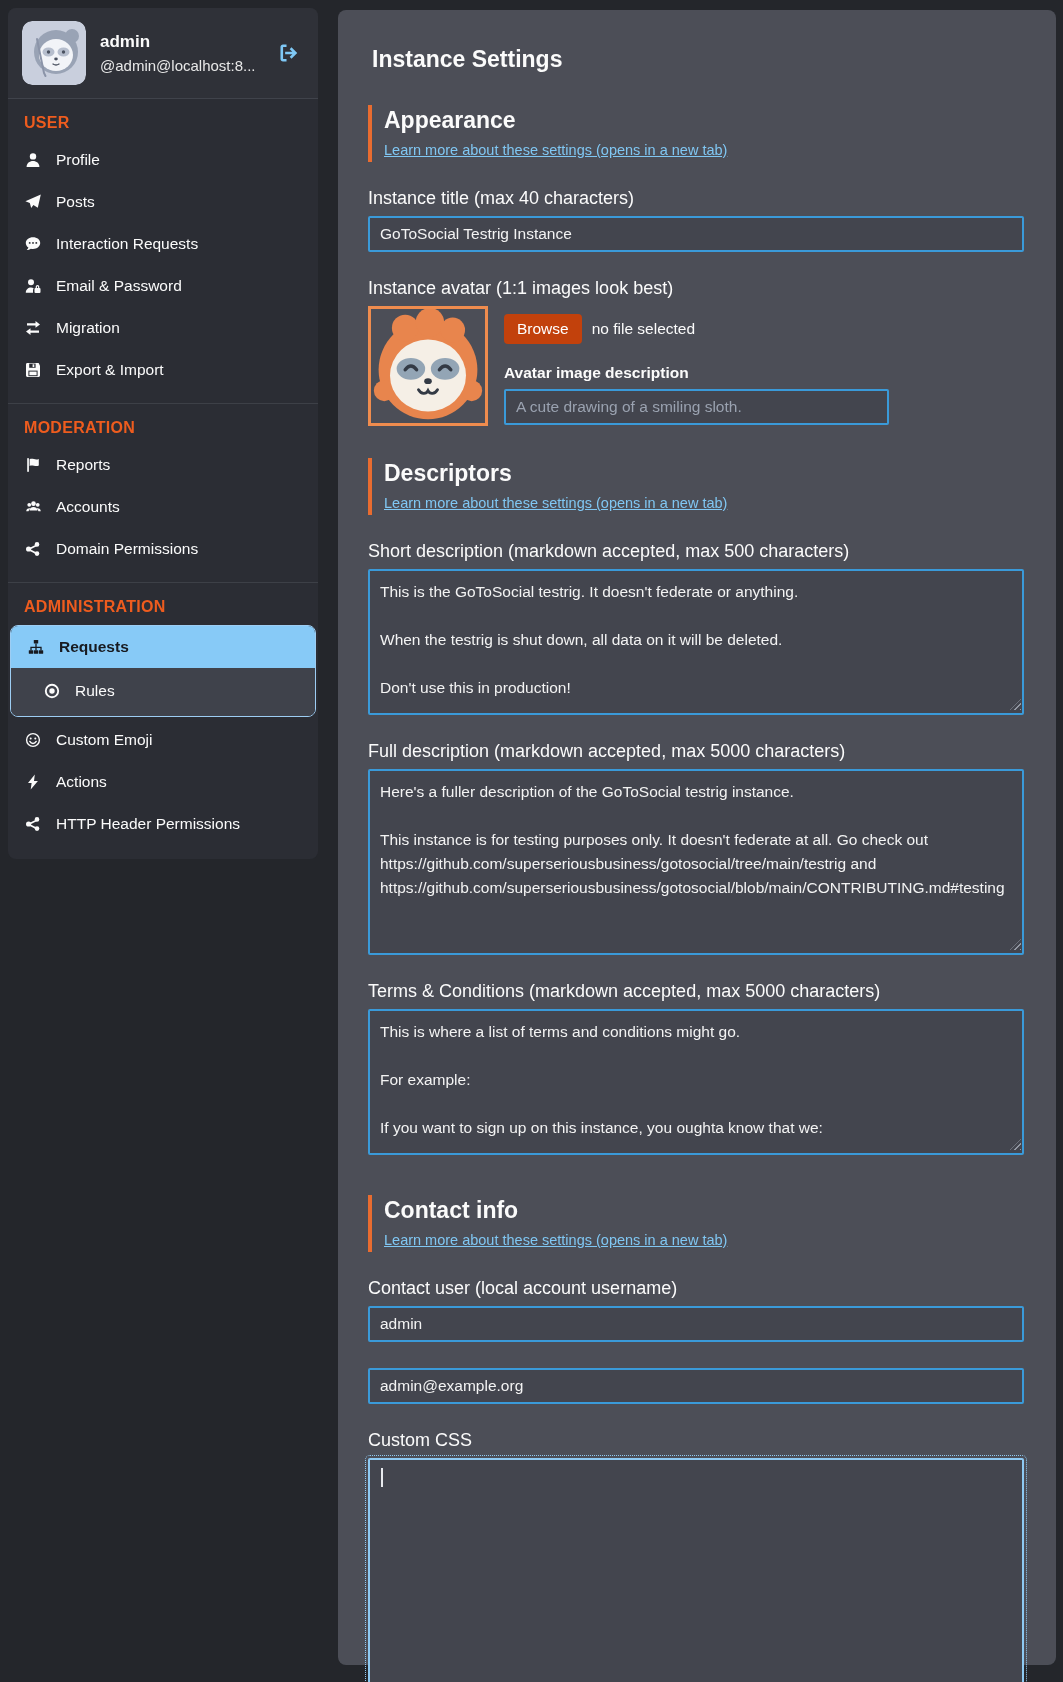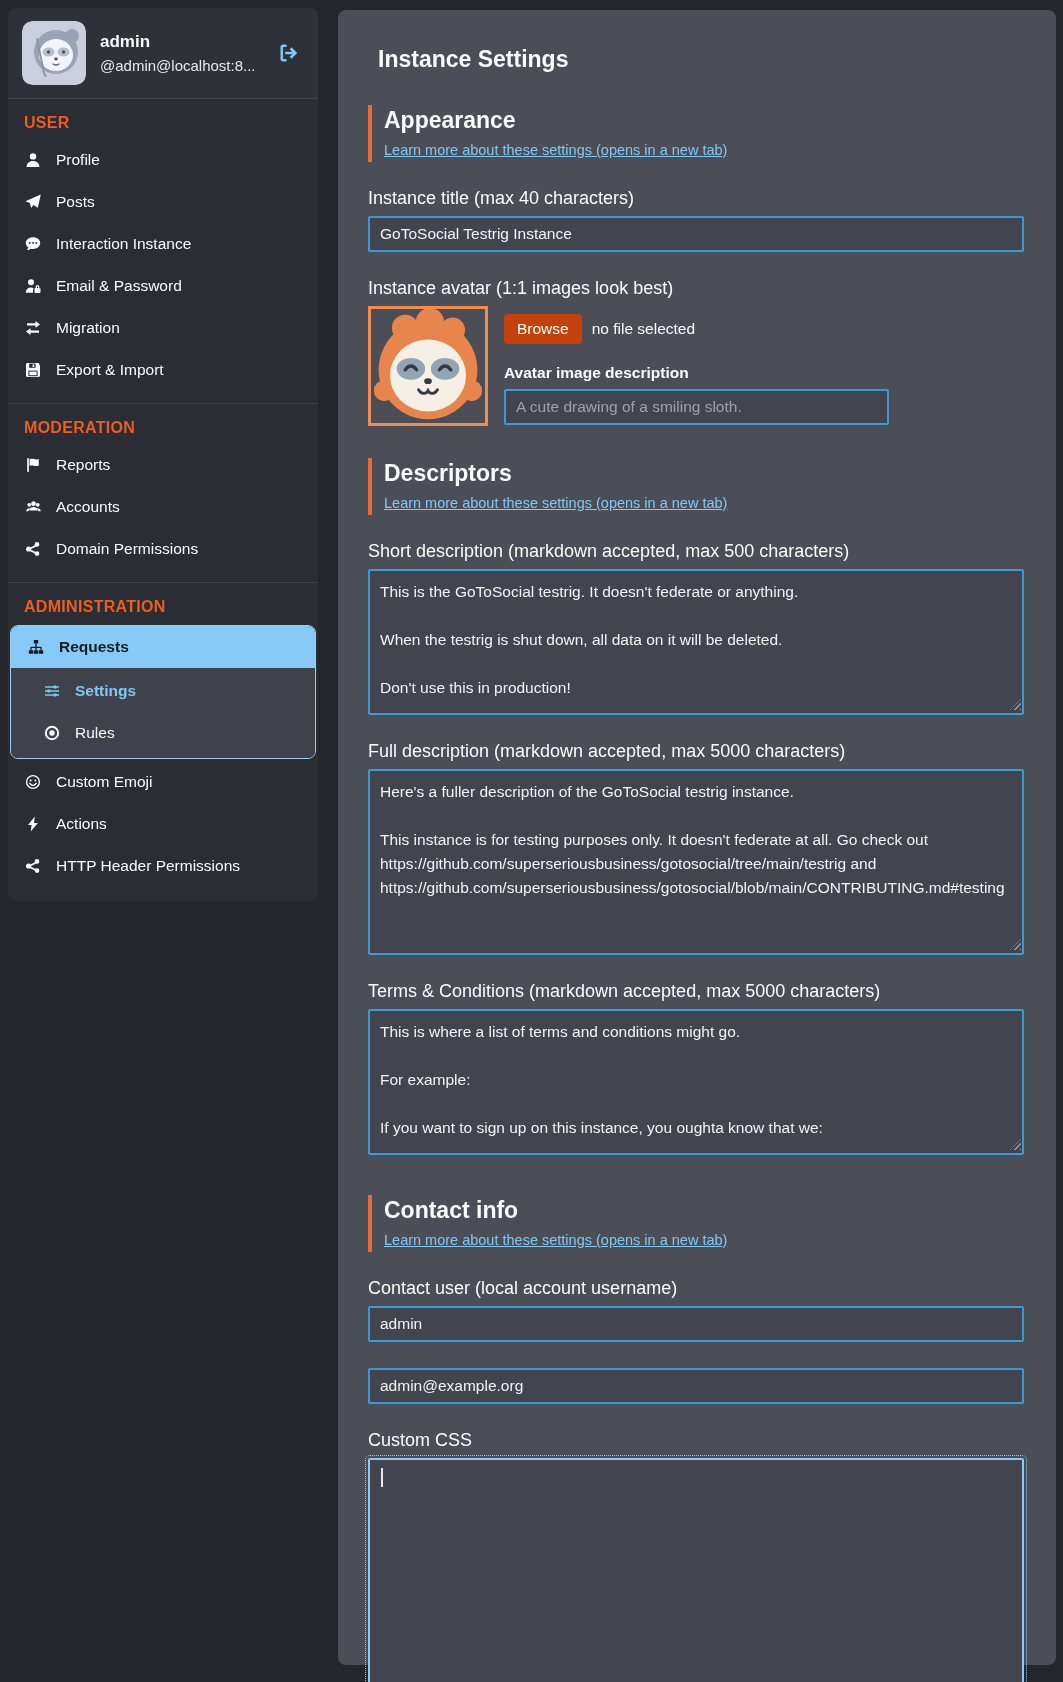--- a/index.html
+++ b/index.html
@@ -28,21 +28,21 @@
   .nav-item.active { background:#87caf7; color:#171a20; font-weight:bold; }
   .submenu { background:#3f424b; padding:2px 0 4px 0; }
   .submenu .nav-item { padding-left:32px; }
   .nav-item.sub-active { color:#7fc8f5; font-weight:bold; }
   
   .main {
     position:absolute; left:338px; top:10px; right:7px; height:1655px;
     background:#4c4e57; border-radius:8px; box-sizing:border-box;
     padding:26px 32px 30px 30px;
   }
-  h1.page-title { font-size:23px; margin:10px 0 0 10px; font-weight:bold; }
+  h1.page-title { font-size:23px; margin:10px 0 0 4px; font-weight:bold; }
   .section-head { border-left:4px solid #e96c30; padding:2px 0 3px 12px; margin-top:32px; }
   .section-head h2 { font-size:23px; margin:0 0 7px 0; font-weight:bold; }
   .learn-link { color:#80c7f3; font-size:14.5px; text-decoration:underline; cursor:pointer; }
   .field { margin-top:26px; }
   .field > label { display:block; font-weight:normal; font-size:18px; margin-bottom:7px; }
   .txt-input, textarea.ta {
     width:100%; box-sizing:border-box; background:#43454e;
     border:2px solid #3a9ad9; border-radius:2px; color:#f3f3f3;
     font-size:15.5px; padding:7px 10px;
     font-family:"Liberation Sans", sans-serif;
@@ -121,21 +121,21 @@
     </div>
     <div class="nav-item">
       <span class="ico">
           <svg width="16" height="16" viewBox="0 0 16 16">
             <path fill="currentColor" d="M8 1.2C3.9 1.2.8 3.7.8 6.9c0 1.9 1 3.5 2.6 4.6-.2.9-.8 1.8-1.7 2.5 1.6 0 3.1-.5 4.2-1.3.7.2 1.4.2 2.1.2 4.1 0 7.2-2.5 7.2-5.9S12.1 1.2 8 1.2z"></path>
             <circle cx="4.7" cy="6.9" r=".95" fill="#2b2d34"></circle>
             <circle cx="8" cy="6.9" r=".95" fill="#2b2d34"></circle>
             <circle cx="11.3" cy="6.9" r=".95" fill="#2b2d34"></circle>
           </svg>
         </span>
-      <span>Interaction Instance</span>
+      <span>Interaction Requests</span>
     </div>
     <div class="nav-item">
       <span class="ico">
           <svg width="16" height="16" viewBox="0 0 16 16" fill="currentColor">
             <circle cx="6" cy="4.3" r="3"></circle>
             <path d="M.8 14.8c0-3.2 2.4-5.2 5.2-5.2 1 0 1.9.2 2.7.7-.5.6-.7 1.3-.7 2.1v2.4z"></path>
             <path d="M10.7 9.9V8.8a1.8 1.8 0 013.6 0v1.1h-1.2V8.9a.6.6 0 00-1.2 0v1z"></path>
             <rect x="9.5" y="9.9" width="6" height="5" rx="1"></rect>
           </svg>
         </span>
@@ -208,31 +208,20 @@
               <rect x="5.8" y="1" width="4.4" height="3.6" rx=".6"></rect>
               <rect x=".8" y="11.2" width="4.4" height="3.6" rx=".6"></rect>
               <rect x="5.8" y="11.2" width="4.4" height="3.6" rx=".6"></rect>
               <rect x="10.8" y="11.2" width="4.4" height="3.6" rx=".6"></rect>
               <path fill="none" stroke="currentColor" stroke-width="1.3" d="M8 4.6v2.6M3 11.2V8.4h10v2.8M8 7.2v4"></path>
             </svg>
           </span>
         <span>Requests</span>
       </div>
       <div class="submenu">
-        <div class="nav-item sub-active">
-          <span class="ico">
-              <svg width="16" height="16" viewBox="0 0 16 16" fill="currentColor">
-                <path fill="none" stroke="currentColor" stroke-width="1.5" d="M1 4h14M1 8h14M1 12h14"></path>
-                <rect x="9.6" y="2.5" width="3" height="3" rx=".7"></rect>
-                <rect x="3.4" y="6.5" width="3" height="3" rx=".7"></rect>
-                <rect x="9.6" y="10.5" width="3" height="3" rx=".7"></rect>
-              </svg>
-            </span>
-          <span>Settings</span>
-        </div>
         <div class="nav-item">
           <span class="ico">
               <svg width="16" height="16" viewBox="0 0 16 16">
                 <circle cx="8" cy="8" r="6.2" fill="none" stroke="currentColor" stroke-width="1.9"></circle>
                 <circle cx="8" cy="8" r="2.7" fill="currentColor"></circle>
               </svg>
             </span>
           <span>Rules</span>
         </div>
       </div>

